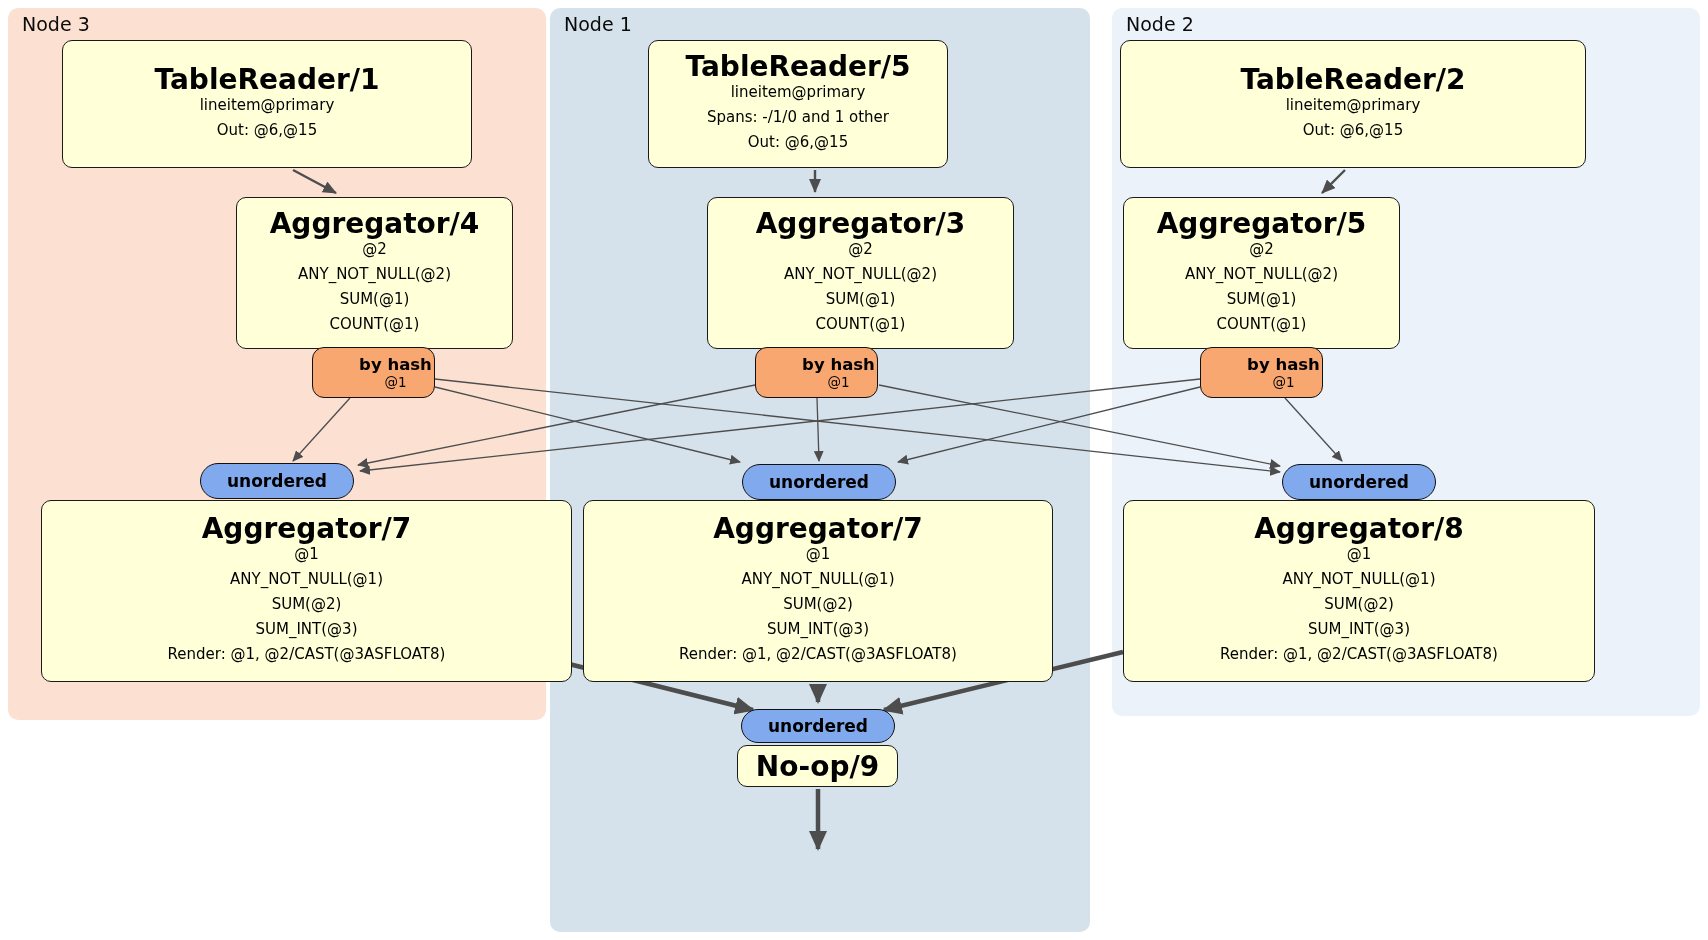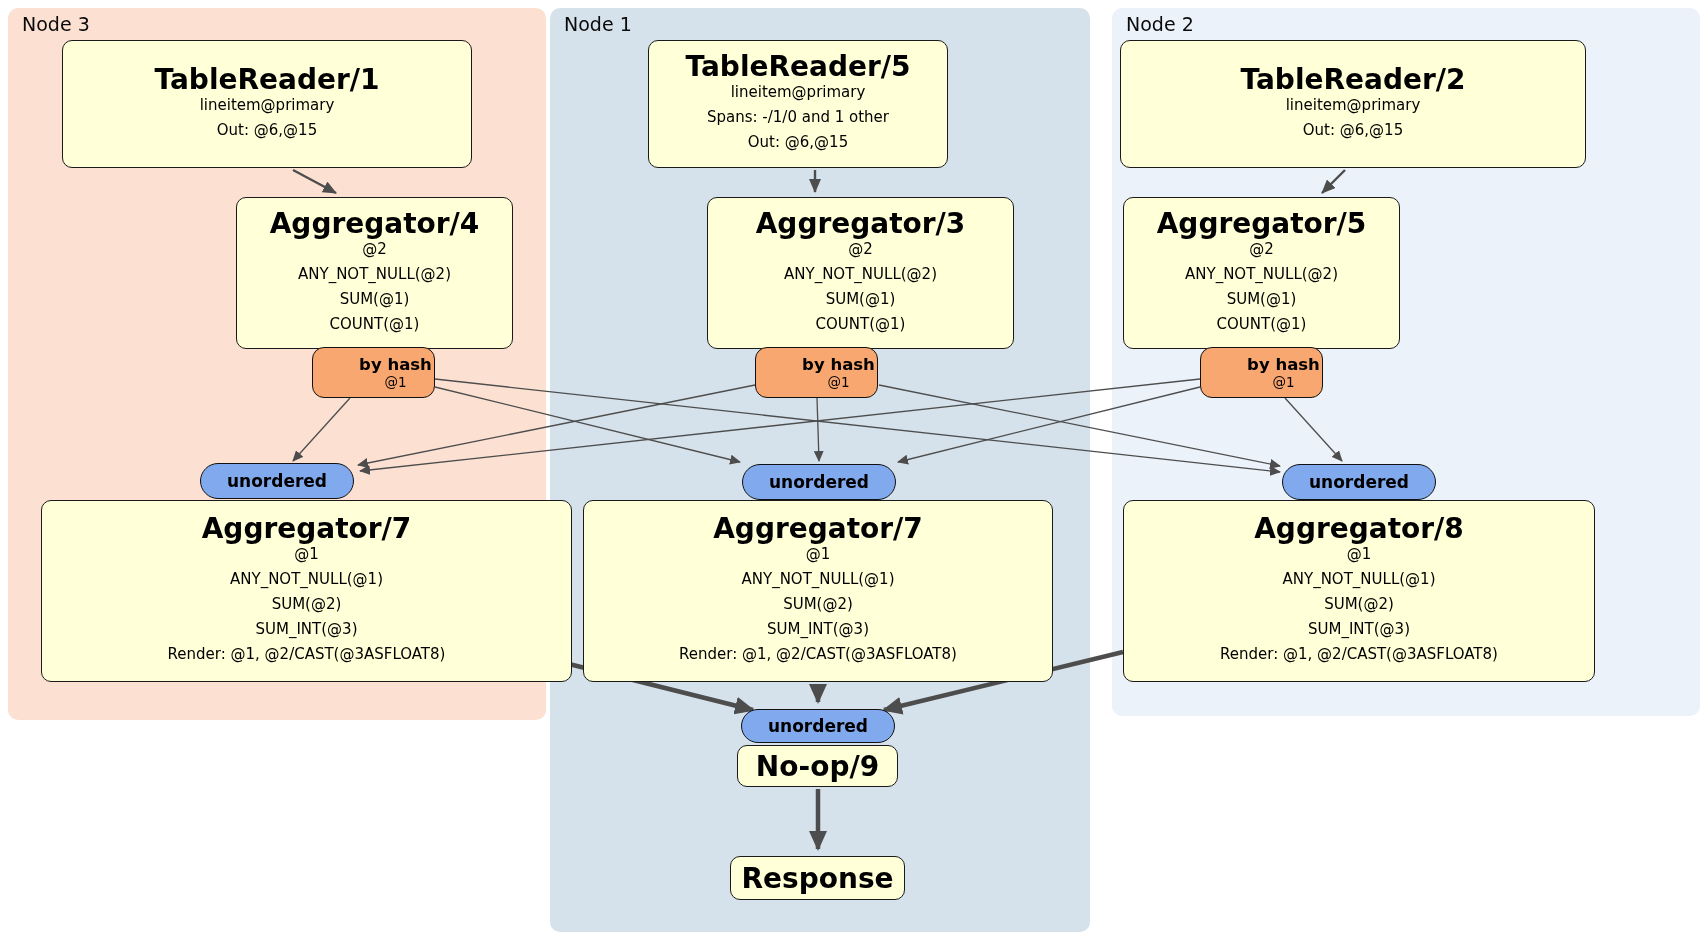--- a/index.html
+++ b/index.html
@@ -168,17 +168,14 @@
     <div class="pbox-line">SUM_INT(@3)</div>
     <div class="pbox-line">Render: @1, @2/CAST(@3ASFLOAT8)</div>
   </div>
 
   <div class="pill uo-pill" style="left:741px;top:709px;height:34px;">
     <span>unordered</span>
   </div>
   <div class="pbox" style="left:737px;top:745px;width:161px;height:42px;">
     <div class="pbox-title">No-op/9</div>
   </div>
-  <div class="pbox" style="left:730px;top:856px;width:175px;height:44px;">
-    <div class="pbox-title">Response</div>
-  </div>
 
 </div>
 
 </body></html>

